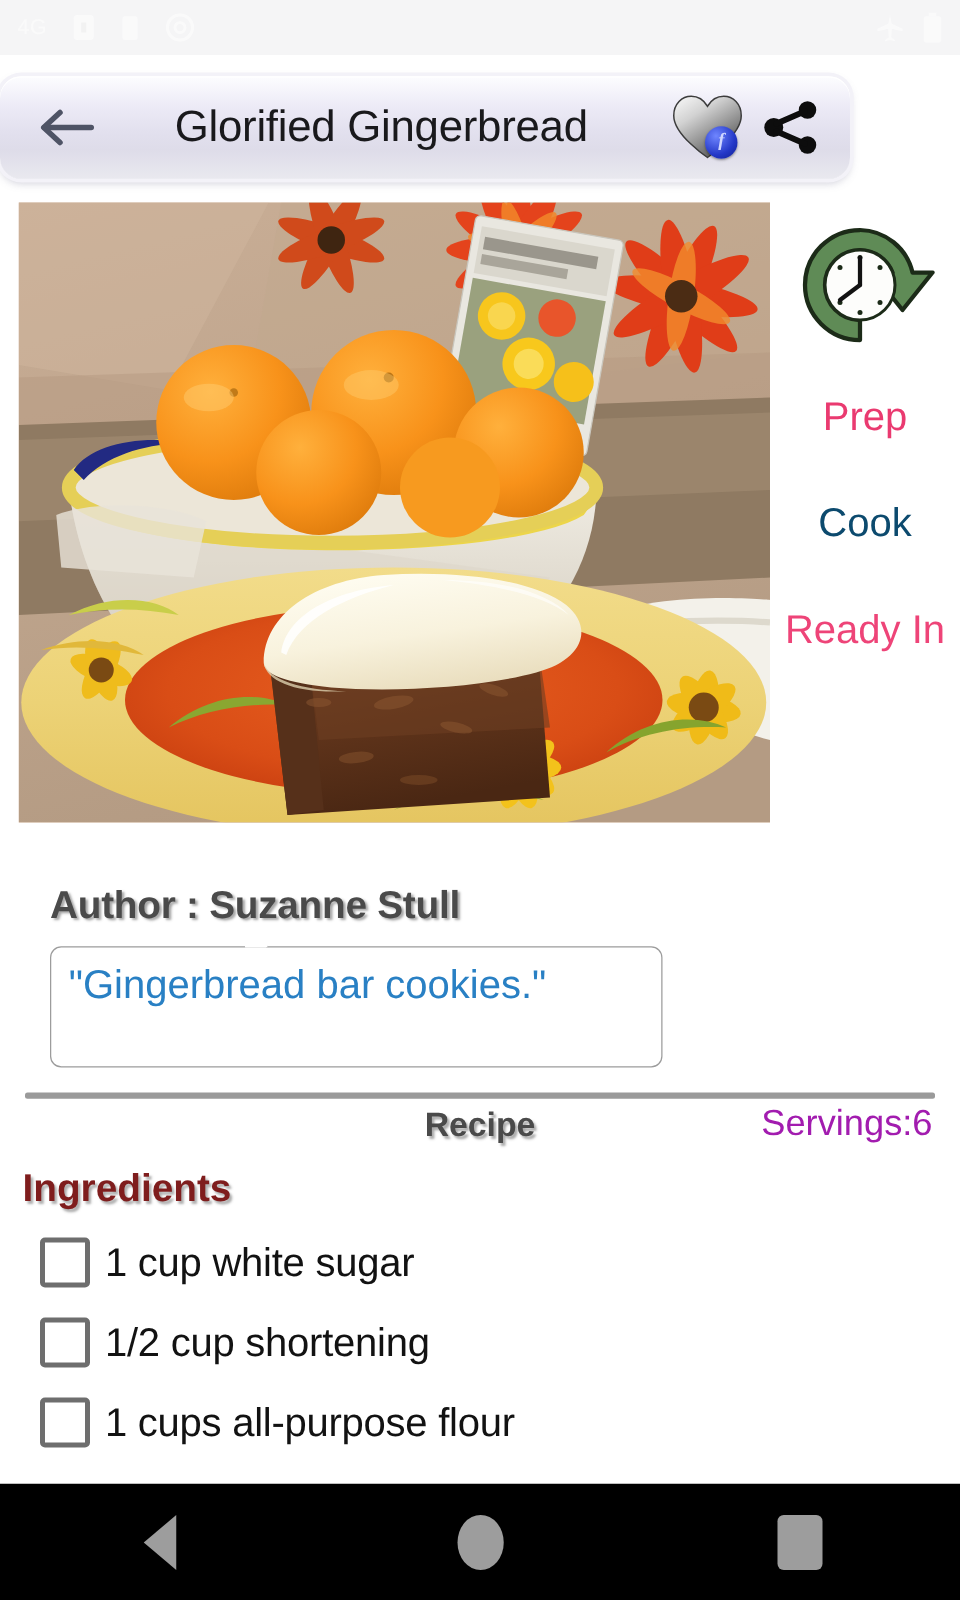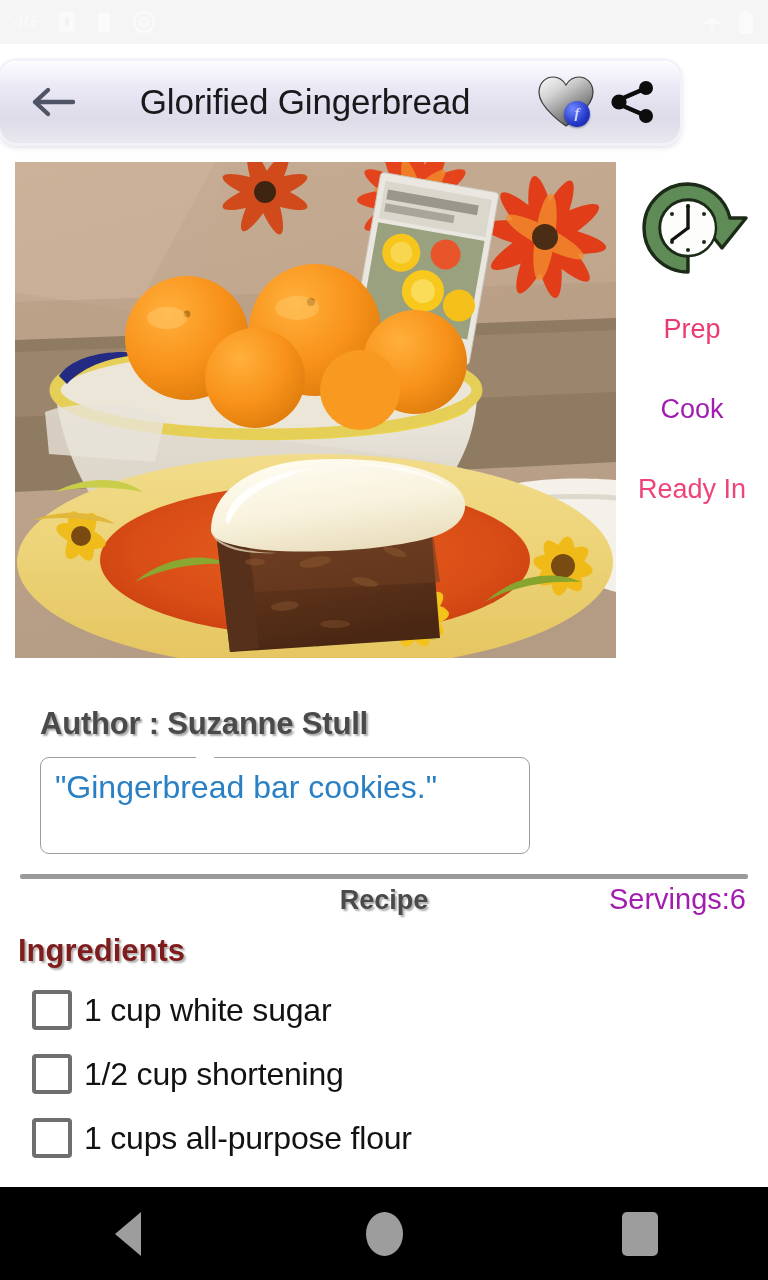--- a/index.html
+++ b/index.html
@@ -65,21 +65,21 @@
     overflow:hidden; background:#caa98c;
   }
   .hero svg{ display:block; width:601px; height:496px; }
 
   
   .timecol{
     position:absolute; left:616px; top:162px; width:152px; height:380px;
     display:flex; flex-direction:column; align-items:center;
   }
   .clock-ico{ margin-top:14px; }
-  .time-label{ font-size:27px; font-weight:400; line-height:1; text-align:center; white-space:nowrap;}
+  .time-label{ font-size:32px; font-weight:400; line-height:1; text-align:center; white-space:nowrap;}
   .tl-prep{ margin-top:32px; }
   .tl-cook{ margin-top:53px; }
   .tl-ready{ margin-top:53px; }
 
   
   .author{
     position:absolute; left:40px; top:706px;
     font-size:31px; font-weight:bold; color:#4a4a4a;
     text-shadow:2px 2px 2px rgba(150,150,150,.85);
     letter-spacing:-.2px; white-space:nowrap;
@@ -430,21 +430,21 @@
             <circle cx="68" cy="66" r="2"></circle>
           <circle cx="52" cy="74" r="2"></circle>
             <circle cx="36" cy="66" r="2"></circle>
             <circle cx="36" cy="38" r="2"></circle>
         </g>
         <path d="M52 52 L52 30" stroke="#121212" stroke-width="3.4" stroke-linecap="round"></path>
         <path d="M52 52 L36 64" stroke="#121212" stroke-width="3.4" stroke-linecap="round"></path>
       </svg>
     </div>
     <div class="time-label tl-prep" style="color:#ea3a70">Prep</div>
-    <div class="time-label tl-cook" style="color:#a21caf">Cook</div>
+    <div class="time-label tl-cook" style="color:#0c4a6e">Cook</div>
     <div class="time-label tl-ready" style="color:#ee4478">Ready In</div>
   </div>
 
   <div class="author">Author : Suzanne Stull</div>
   <div class="bubble">
     <div class="bubble-text">"Gingerbread bar cookies."</div>
   </div>
 
   <div class="divider"></div>
 

